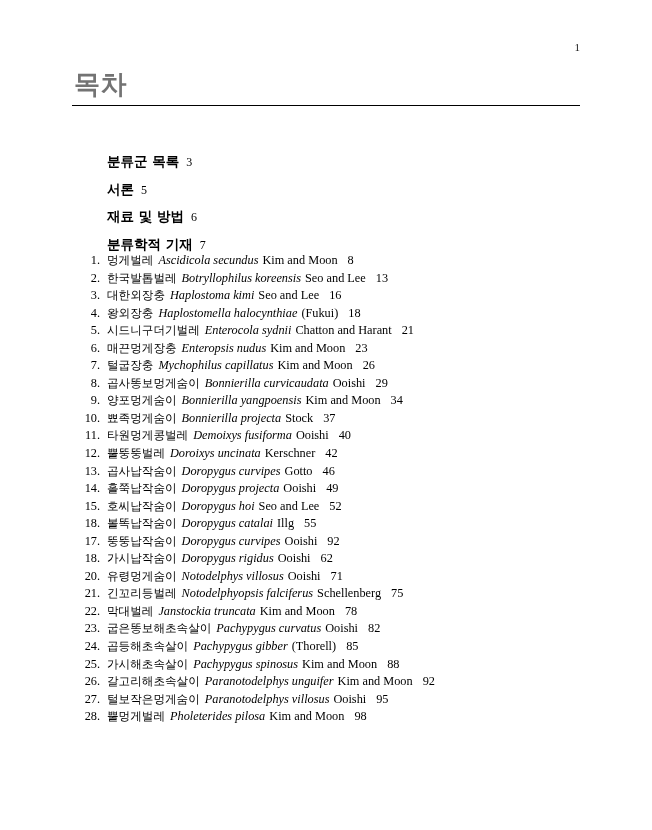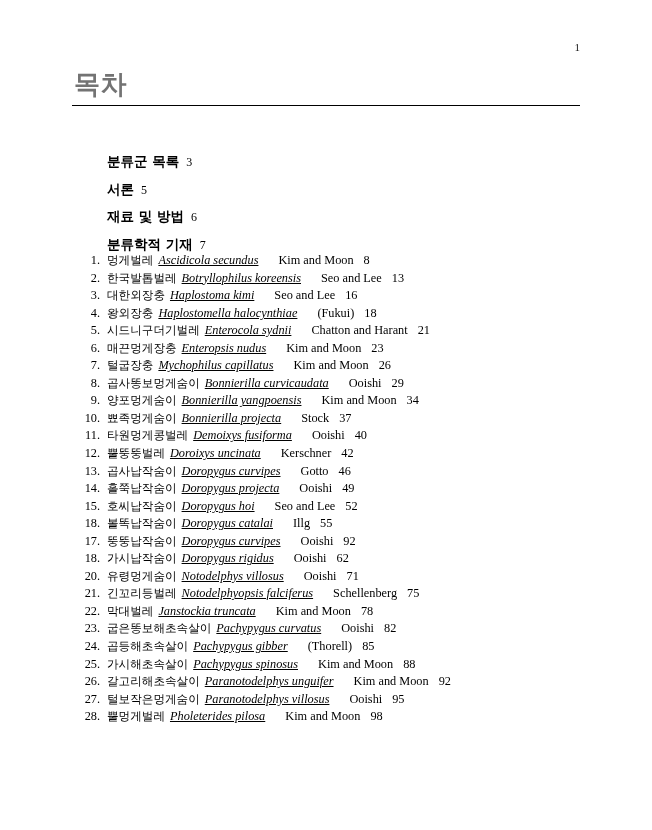--- a/index.html
+++ b/index.html
@@ -104,22 +104,21 @@
     box-sizing: border-box;
     font-size: 12.3px;
   }
   .tx-korean {
     font-family: "DejaVu Sans", "Liberation Sans", sans-serif;
     font-size: 11.6px;
     padding-right: 5px;
   }
   .tx-sci {
     font-style: italic;
-    padding-right: 20px;
-    text-decoration: underline;
+    padding-right: 4px;
   }
   .tx-author {
     padding-right: 0;
   }
   .tx-page {
     padding-left: 10px;
   }
 </style>
 </head>
 <body>

